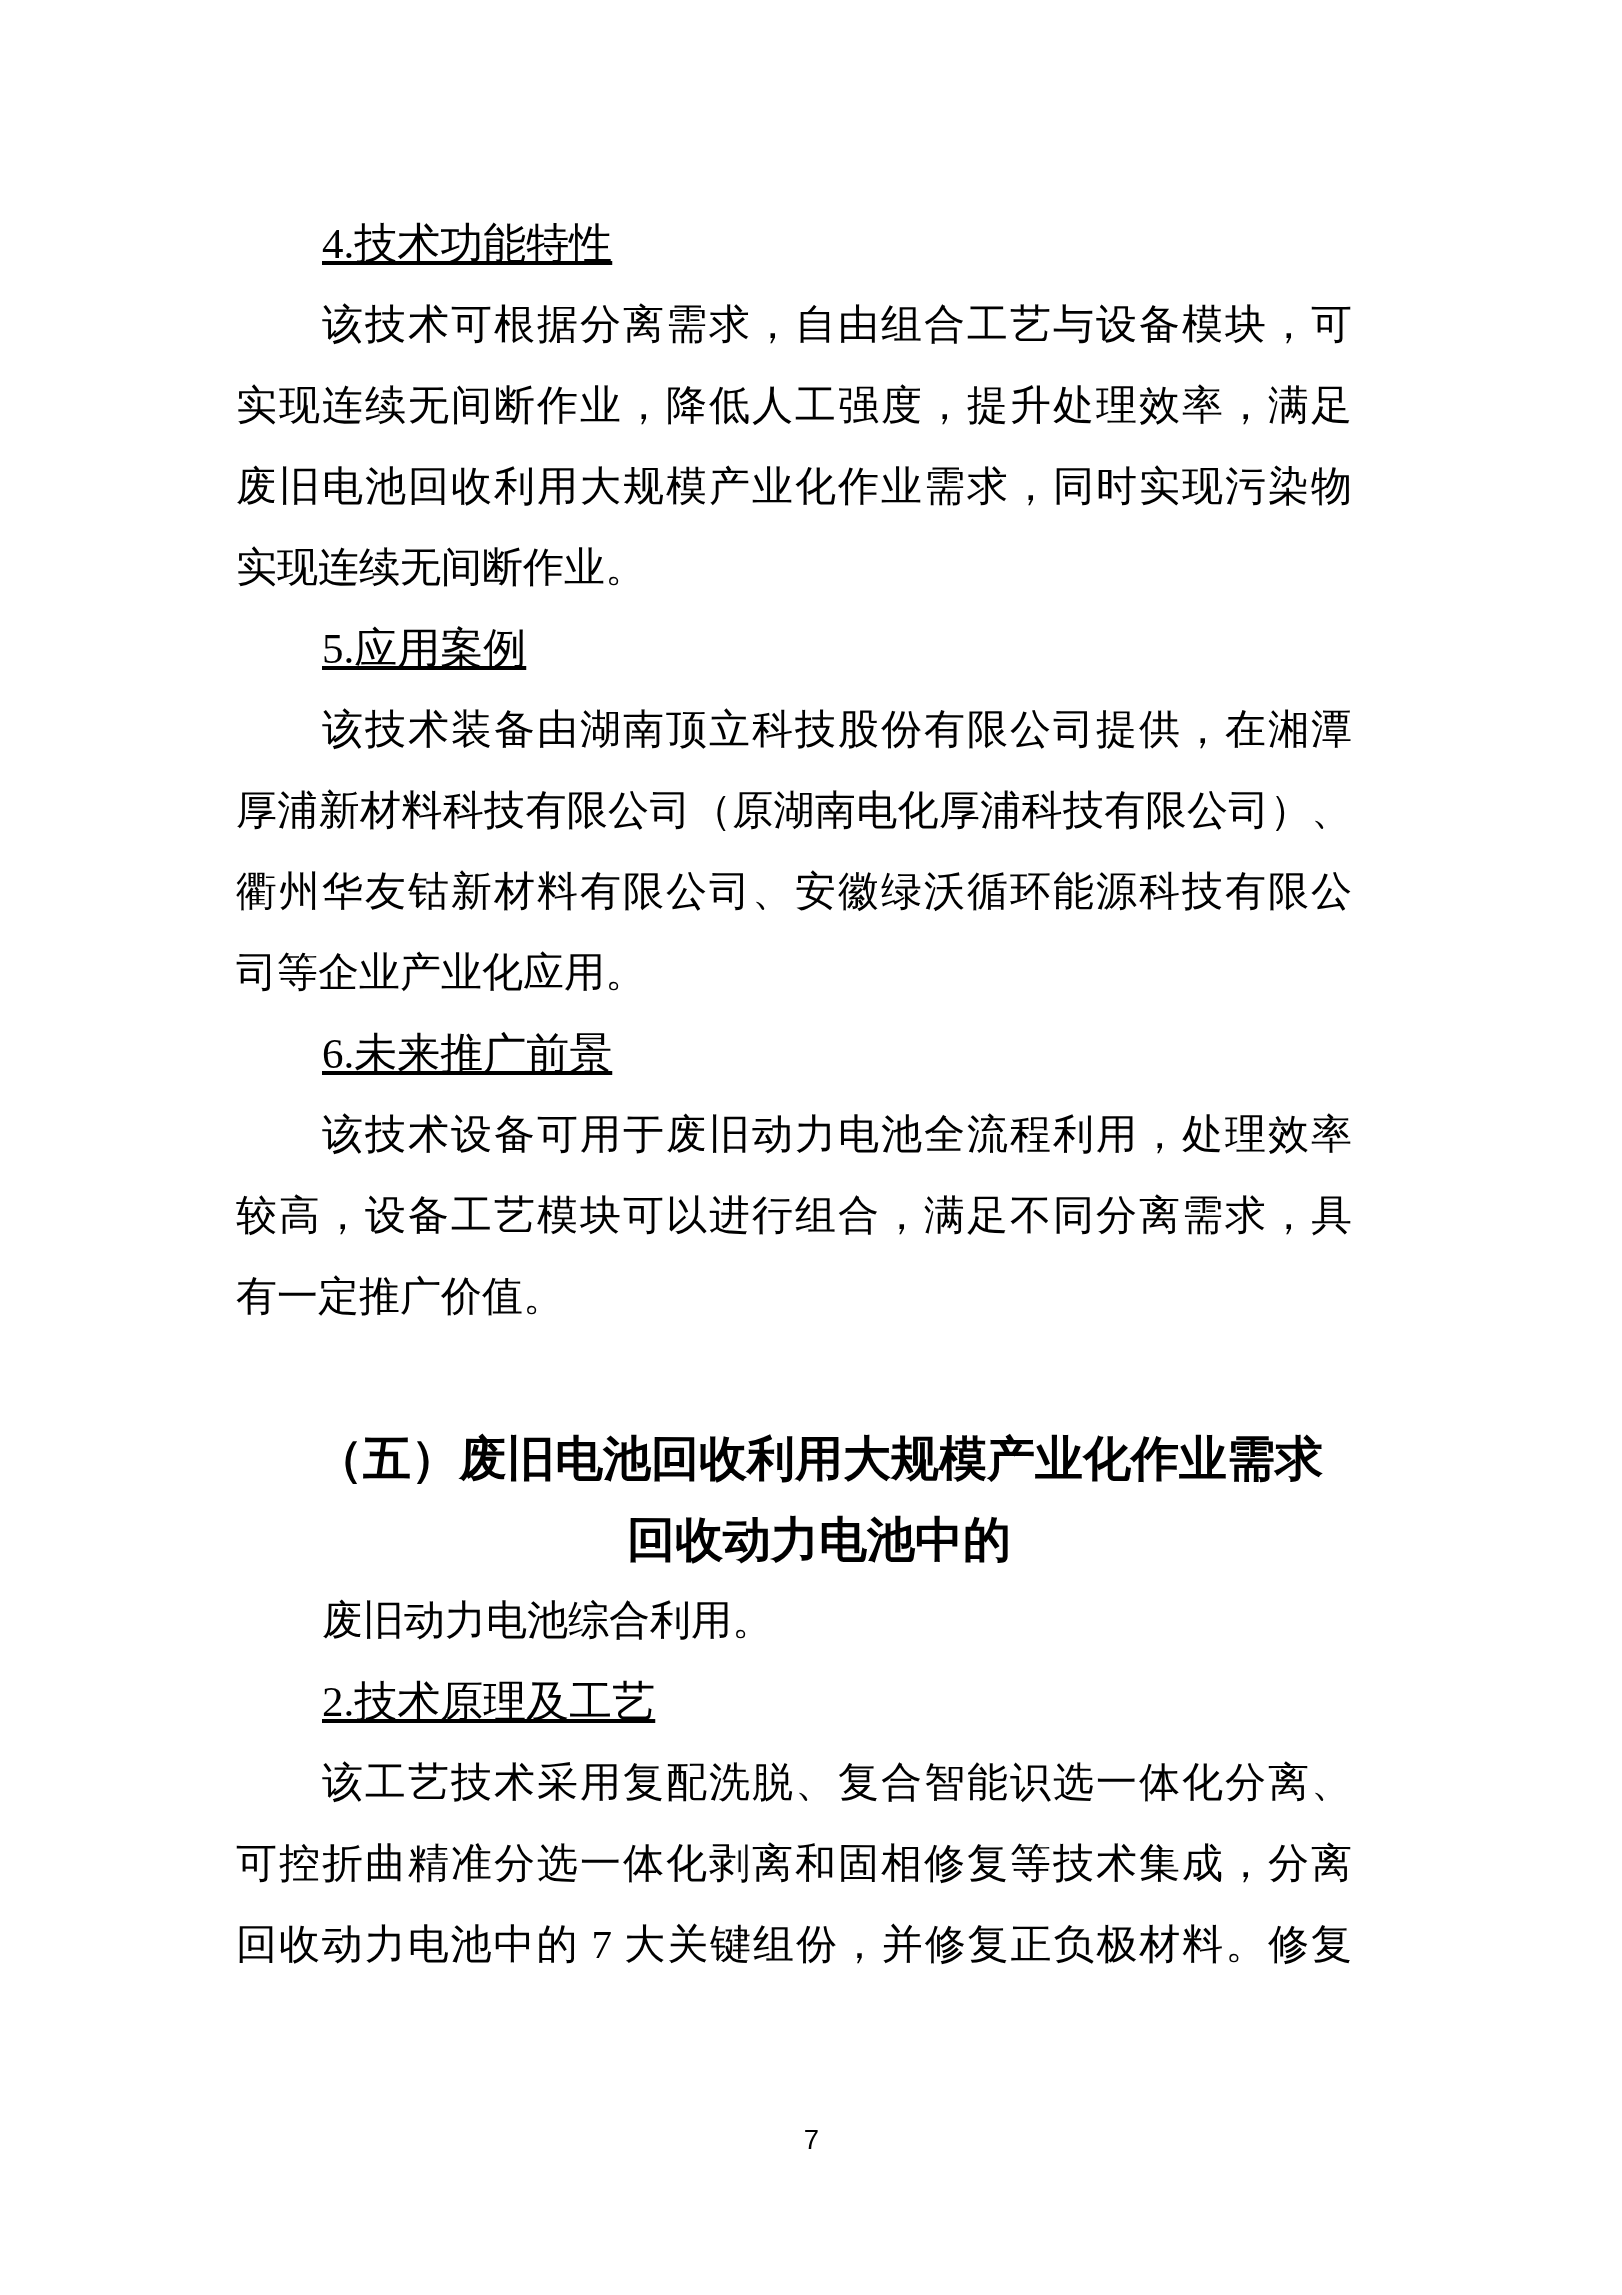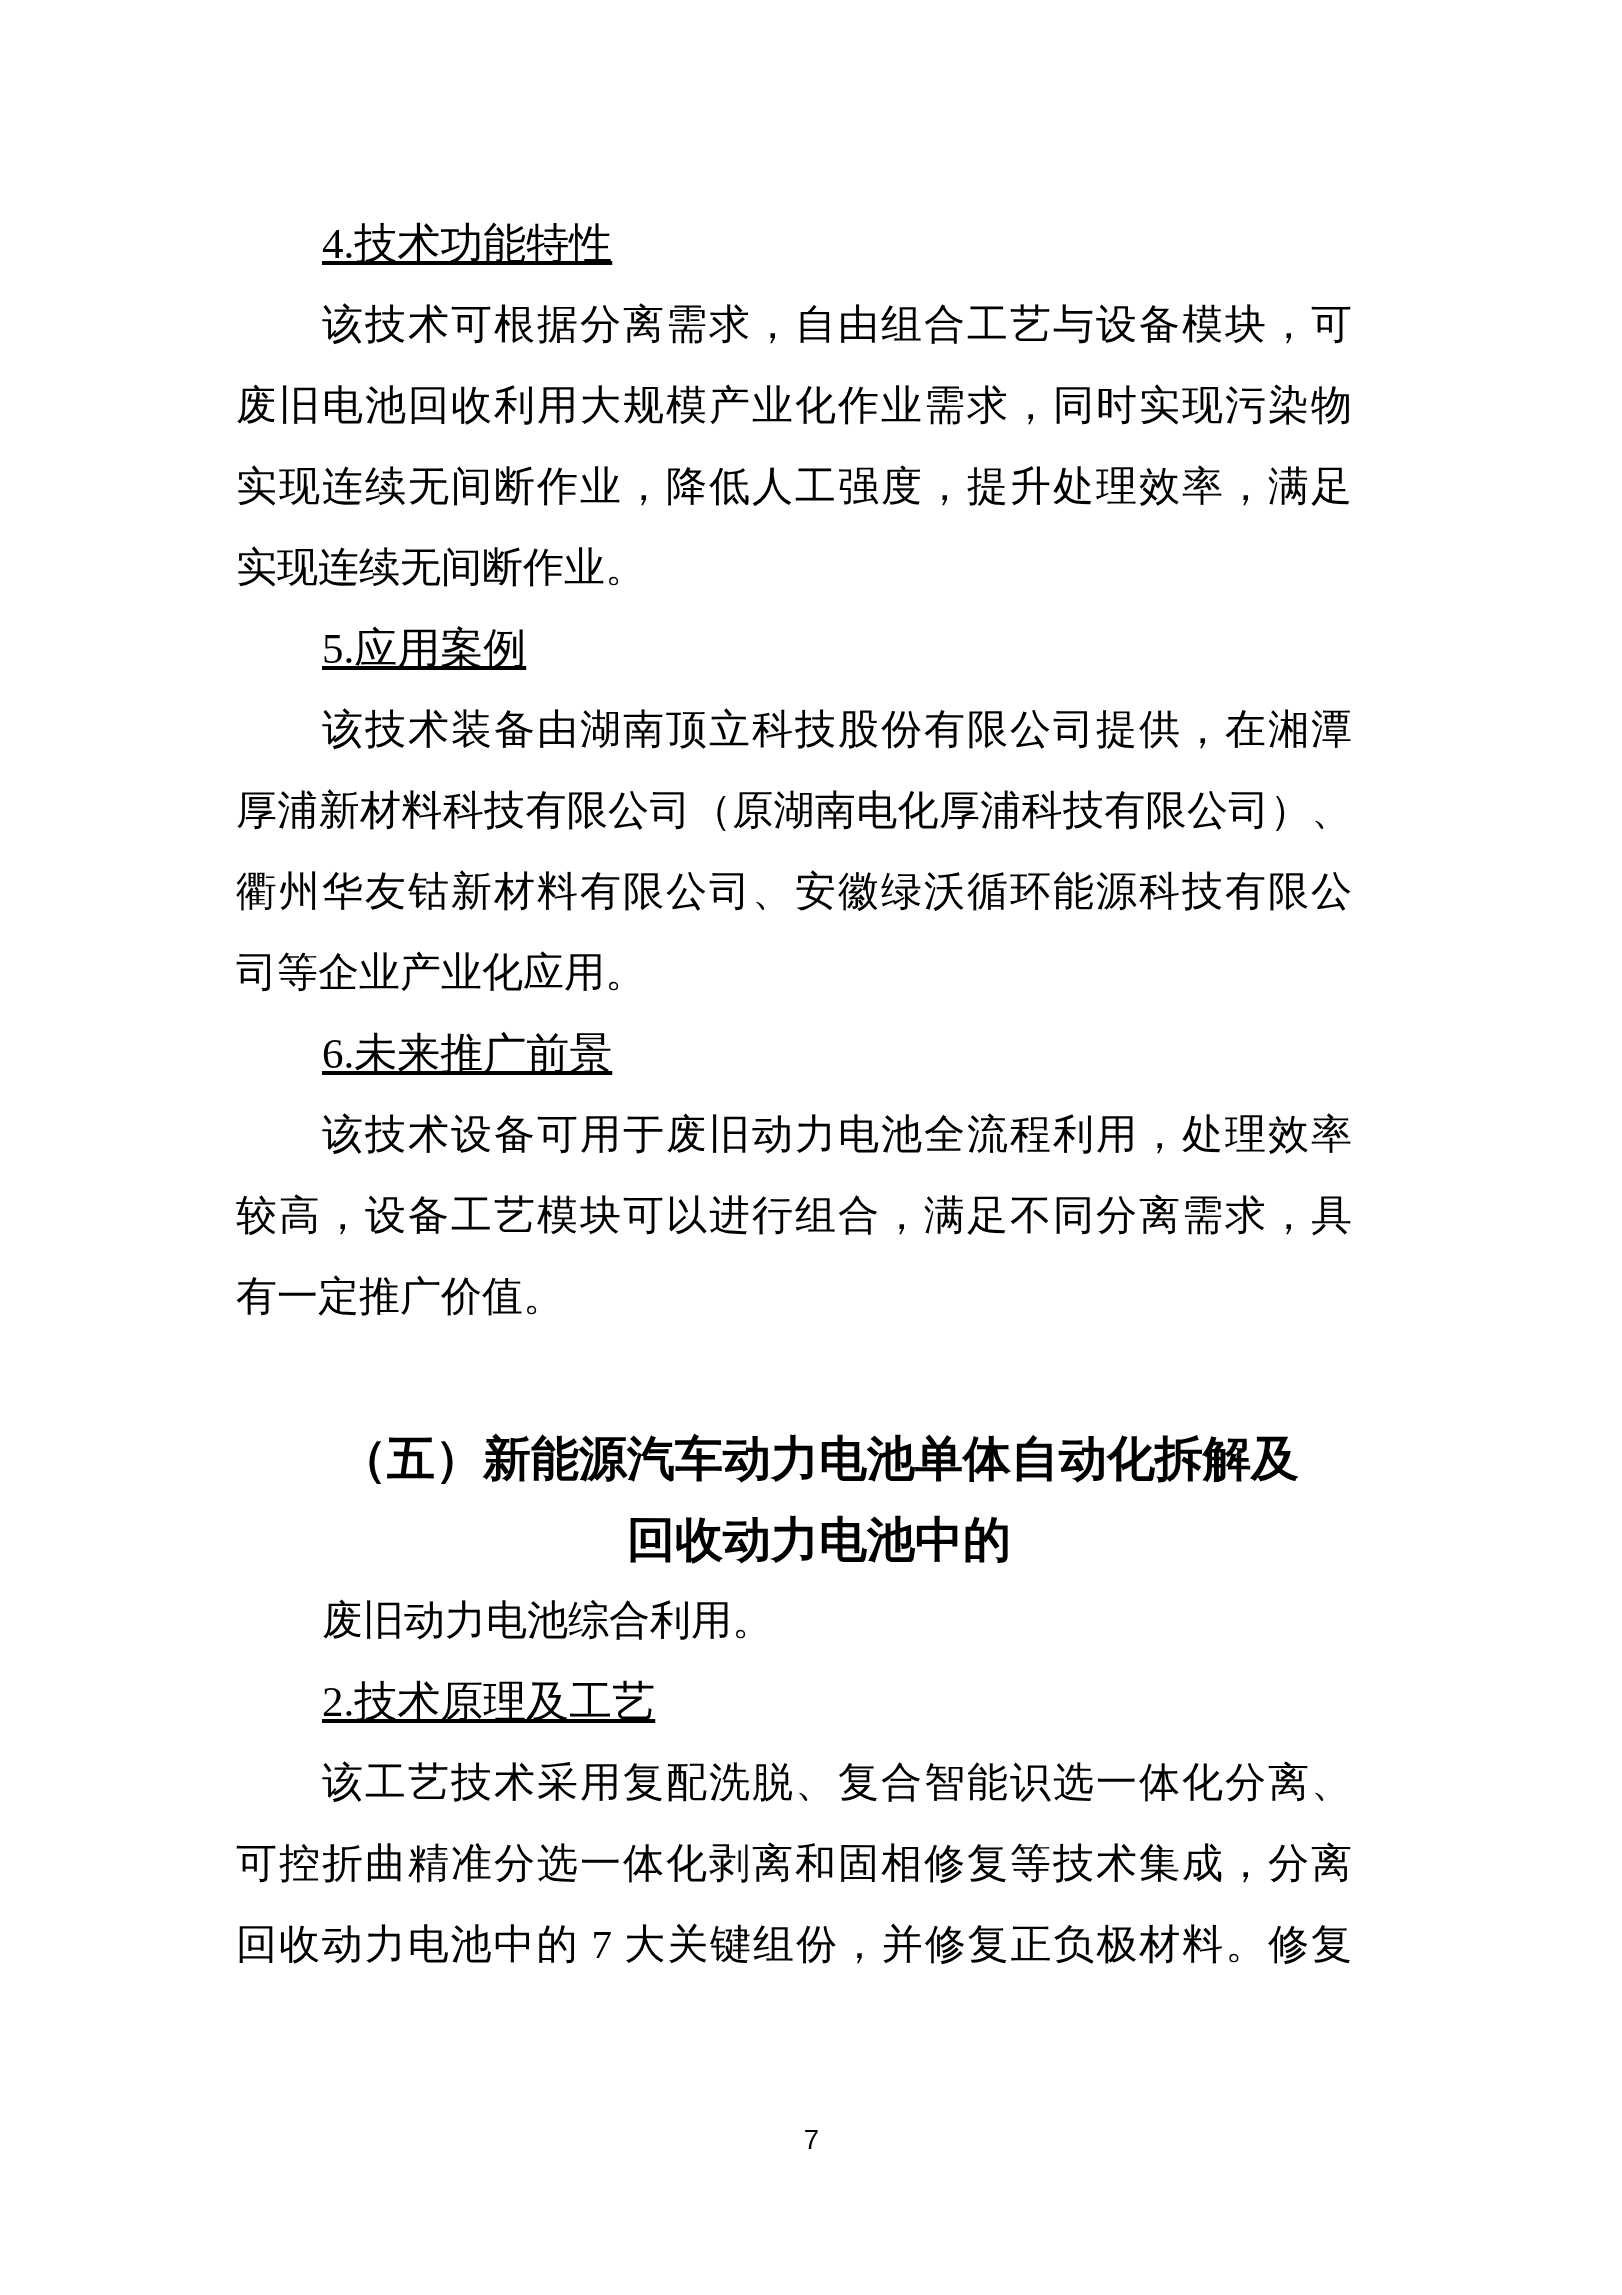--- a/index.html
+++ b/index.html
@@ -58,34 +58,34 @@
     color: #000000;
     font-family: "Liberation Sans", sans-serif;
   }
 </style>
 </head>
 <body>
 
 <div class="doc">
   <div class="line subhead">4.技术功能特性</div>
   <div class="line fl just">该技术可根据分离需求，自由组合工艺与设备模块，可</div>
+  <div class="line just">实现连续无间断作业，降低人工强度，提升处理效率，满足</div>
   <div class="line just">废旧电池回收利用大规模产业化作业需求，同时实现污染物</div>
-  <div class="line just">实现连续无间断作业，降低人工强度，提升处理效率，满足</div>
   <div class="line">实现连续无间断作业。</div>
   <div class="line subhead">5.应用案例</div>
   <div class="line fl just">该技术装备由湖南顶立科技股份有限公司提供，在湘潭</div>
   <div class="line just">厚浦新材料科技有限公司（原湖南电化厚浦科技有限公司）、</div>
   <div class="line just">衢州华友钴新材料有限公司、安徽绿沃循环能源科技有限公</div>
   <div class="line">司等企业产业化应用。</div>
   <div class="line subhead">6.未来推广前景</div>
   <div class="line fl just">该技术设备可用于废旧动力电池全流程利用，处理效率</div>
   <div class="line just">较高，设备工艺模块可以进行组合，满足不同分离需求，具</div>
   <div class="line">有一定推广价值。</div>
   <div class="line blank"></div>
-  <div class="line heading">（五）新能源汽车动力电池单体自动化拆解及</div>
+  <div class="line heading">（五）废旧电池回收利用大规模产业化作业需求</div>
   <div class="line heading">回收动力电池中的</div>
   <div class="line fl">废旧动力电池综合利用。</div>
   <div class="line subhead">2.技术原理及工艺</div>
   <div class="line fl just">该工艺技术采用复配洗脱、复合智能识选一体化分离、</div>
   <div class="line just">可控折曲精准分选一体化剥离和固相修复等技术集成，分离</div>
   <div class="line just">回收动力电池中的 7 大关键组份，并修复正负极材料。修复</div>
 </div>
 
 <div class="pagenum">7</div>
 

